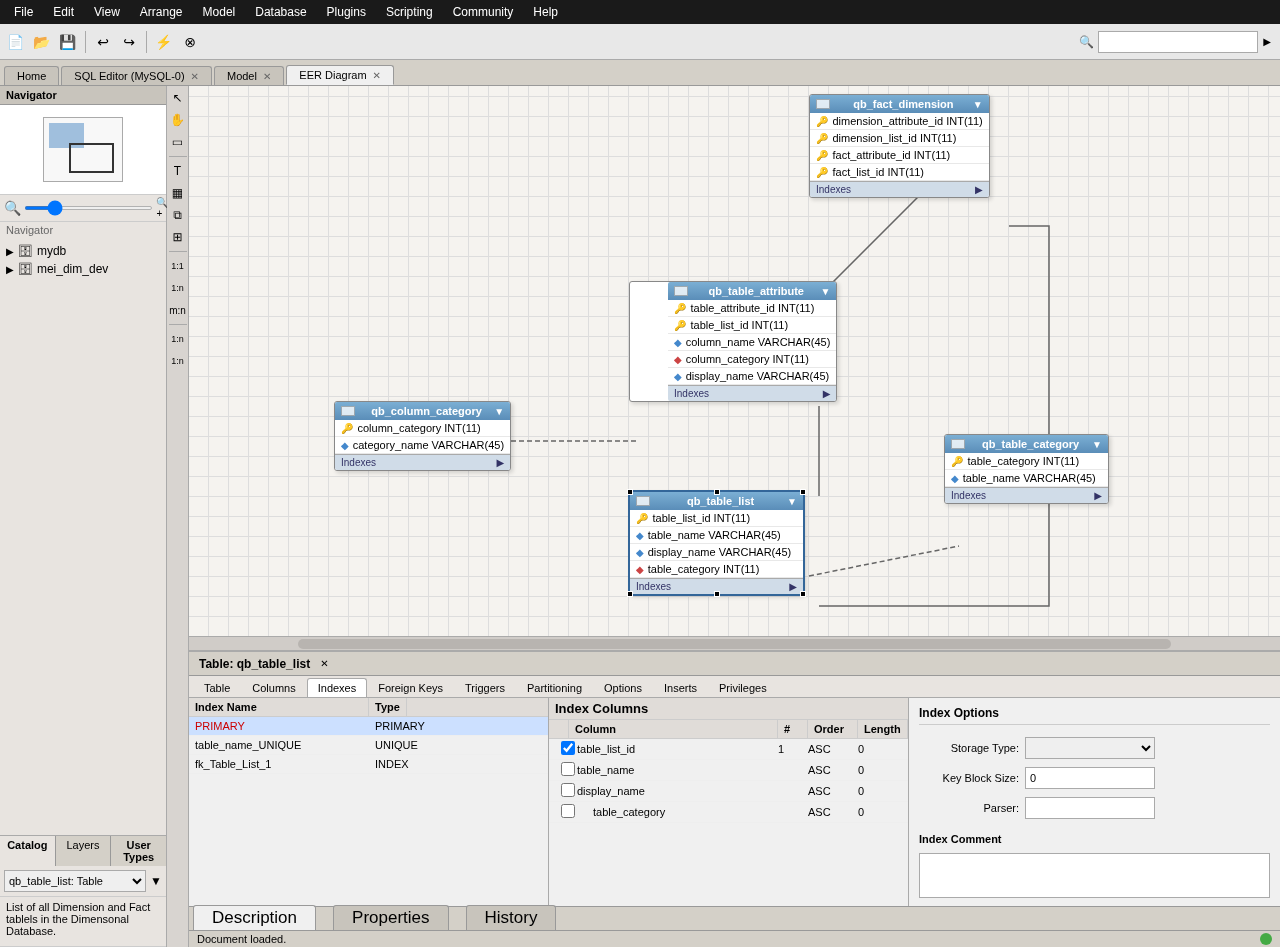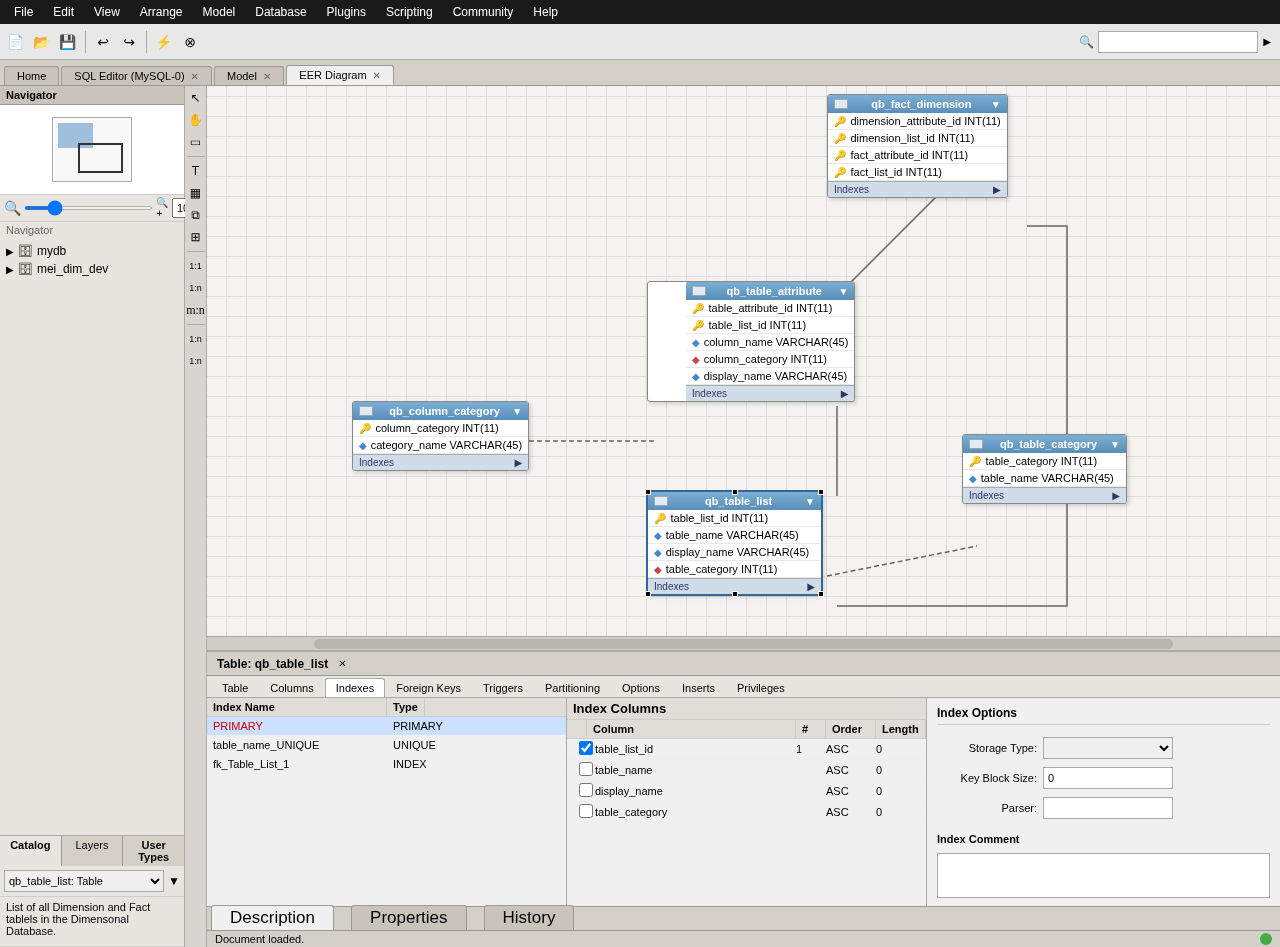--- a/index.html
+++ b/index.html
@@ -19,21 +19,21 @@
     
     #tabbar { background: #d4d0c8; border-bottom: 1px solid #999; display: flex; align-items: flex-end; padding: 0 0 0 4px; height: 26px; }
     .tab { padding: 3px 12px; background: #c8c4bc; border: 1px solid #999; border-bottom: none; cursor: pointer; font-size: 11px; margin-right: 2px; border-radius: 3px 3px 0 0; display: flex; align-items: center; gap: 6px; }
     .tab.active { background: #f0f0f0; border-bottom: 1px solid #f0f0f0; }
     .tab-close { font-size: 10px; color: #666; cursor: pointer; }
 
     
     #main { display: flex; height: calc(947px - 24px - 36px - 26px); }
 
     
-    #sidebar { width: 185px; background: #e8e4e0; border-right: 1px solid #aaa; display: flex; flex-direction: column; }
+    #sidebar { width: 167px; background: #e8e4e0; border-right: 1px solid #aaa; display: flex; flex-direction: column; }
     #navigator-header { background: #c8c4bc; border-bottom: 1px solid #999; padding: 3px 6px; font-size: 11px; font-weight: bold; }
     #minimap { width: 100%; height: 90px; background: #fff; border-bottom: 1px solid #ccc; display: flex; align-items: center; justify-content: center; position: relative; }
     .minimap-inner { width: 80px; height: 65px; border: 1px solid #aaa; background: #f8f8f8; position: relative; }
     .minimap-blue { position: absolute; top: 5px; left: 5px; width: 35px; height: 25px; background: #6699cc; opacity: 0.6; }
     .minimap-viewport { position: absolute; bottom: 8px; right: 8px; width: 45px; height: 30px; border: 2px solid #333; background: transparent; }
 
     #zoom-bar { display: flex; align-items: center; padding: 3px 4px; gap: 3px; border-bottom: 1px solid #ccc; }
     .zoom-btn { width: 18px; height: 18px; font-size: 14px; cursor: pointer; display: flex; align-items: center; justify-content: center; }
     .zoom-slider { flex: 1; height: 4px; }
     #tree-area { flex: 1; overflow-y: auto; padding: 4px 2px; }
@@ -243,21 +243,21 @@
     <div class="tool-btn" title="Pan">✋</div>
     <div class="tool-btn" title="Eraser">▭</div>
     <div class="tool-sep"></div>
     <div class="tool-btn" title="Text">T</div>
     <div class="tool-btn" title="Table">▦</div>
     <div class="tool-btn" title="Copy table">⧉</div>
     <div class="tool-btn" title="Add table">⊞</div>
     <div class="tool-sep"></div>
     <div class="tool-btn" title="1:1 Relationship" style="font-size:9px;">1:1</div>
     <div class="tool-btn" title="1:n Relationship" style="font-size:9px;">1:n</div>
-    <div class="tool-btn" title="m:n Relationship" style="font-size:12px;font-family:Liberation Serif, serif;">m:n</div>
+    <div class="tool-btn" title="m:n Relationship" style="font-size:10px;">m:n</div>
     <div class="tool-sep"></div>
     <div class="tool-btn" title="1:n non-identifying" style="font-size:9px;">1:n</div>
     <div class="tool-btn" title="Special relationship" style="font-size:9px;">1:n</div>
   </div>
 
   <div style="flex:1; display:flex; flex-direction:column; overflow:hidden;">
 
     <div id="canvas-container">
       <div id="canvas">
         <svg id="connections-svg">
@@ -491,21 +491,21 @@
               <div class="icols-row">
                 <div class="icols-cell" style="width:20px;"><input type="checkbox" class="icols-check" style=""></div>
                 <div class="icols-cell" style="flex:2;">display_name</div>
                 <div class="icols-cell" style="width:30px;"></div>
                 <div class="icols-cell" style="width:50px;">ASC</div>
                 <div class="icols-cell" style="width:50px;">0</div>
               </div>
 
               <div class="icols-row">
                 <div class="icols-cell" style="width:20px;"><input type="checkbox" class="icols-check" style=""></div>
-                <div class="icols-cell" style="flex:2;">table_category</div>
+                <div class="icols-cell" style="flex:2;margin-left:16px;">table_category</div>
                 <div class="icols-cell" style="width:30px;"></div>
                 <div class="icols-cell" style="width:50px;">ASC</div>
                 <div class="icols-cell" style="width:50px;">0</div>
               </div>
             </div>
           </div>
 
           <div id="index-options">
             <div id="index-options-title">Index Options</div>
             <div class="idx-opt-row">

